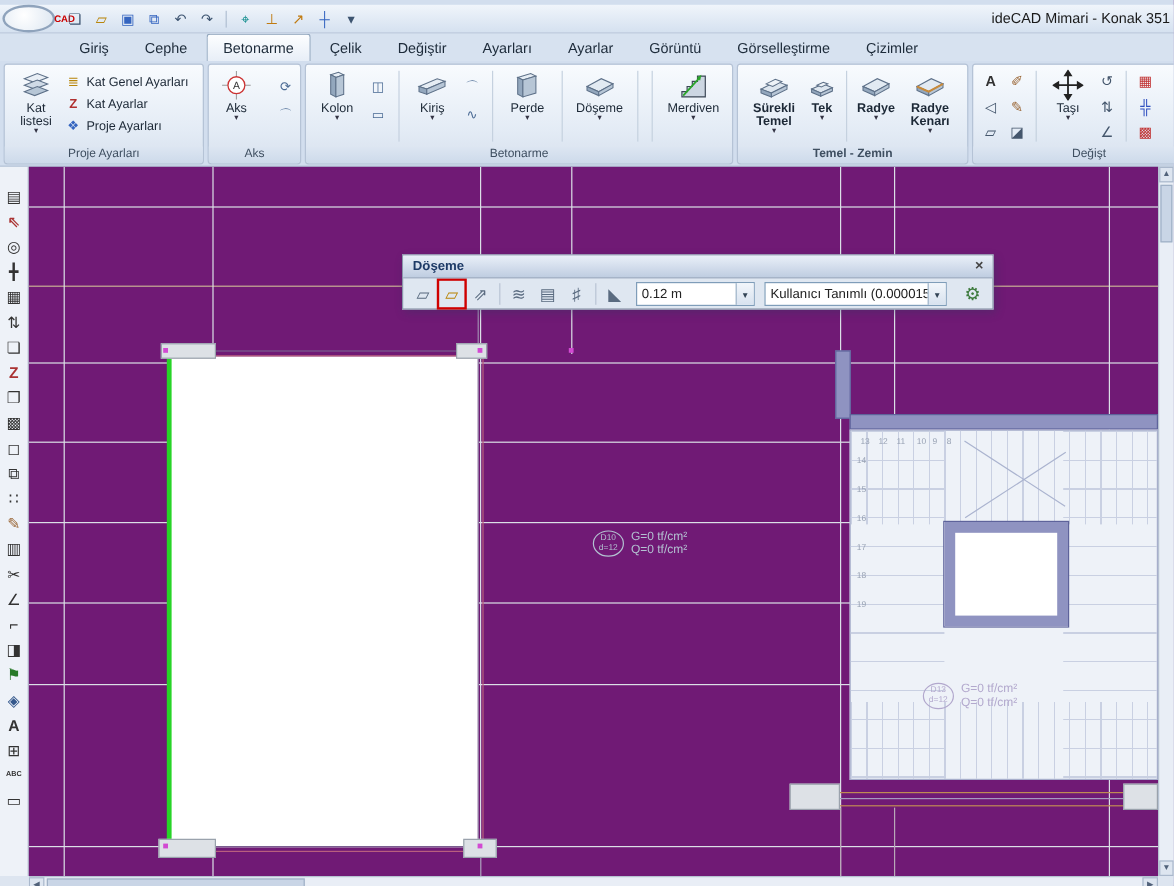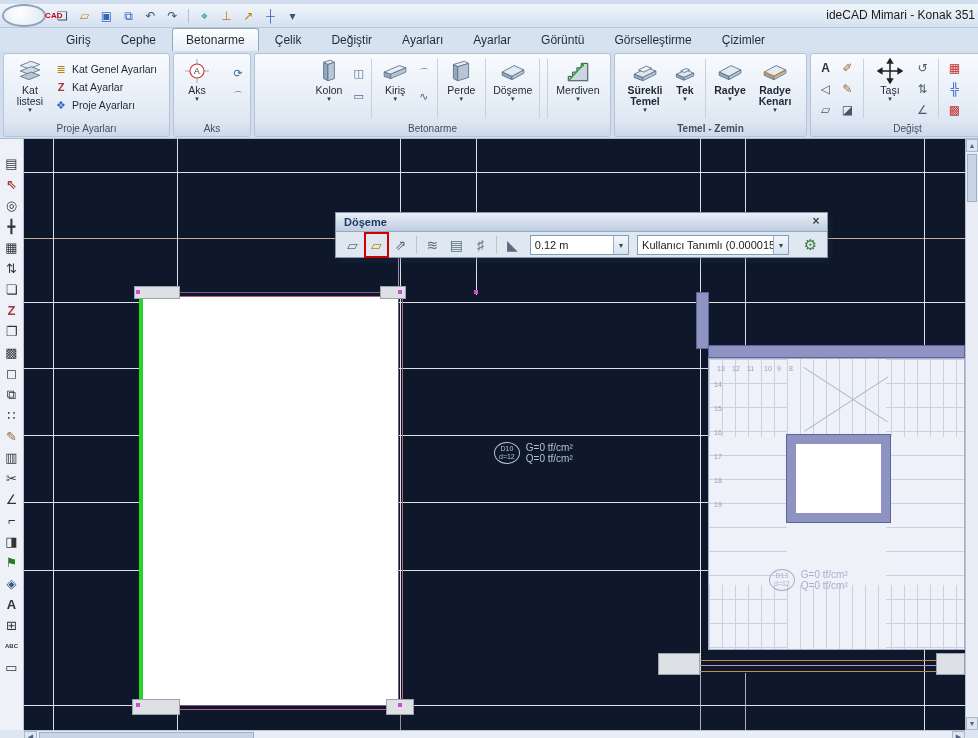--- a/index.html
+++ b/index.html
@@ -37,21 +37,21 @@
   .micol{display:flex;flex-direction:column;gap:4px;padding-top:4px;}
   .mi{width:17px;height:17px;font-size:12px;line-height:17px;text-align:center;color:#44566c;}
 
   
   #leftbar{position:absolute;left:0;top:135px;width:24px;height:591px;background:#eef2f8;border-right:1px solid #b6c2d2;padding-top:13px;}
   .ltool{width:20px;height:19px;margin:2px auto 0;font-size:13px;line-height:19px;text-align:center;color:#333;}
   .ltool.red{color:#a33;font-weight:bold;}
   .ltool.tiny{font-size:6px;font-weight:bold;letter-spacing:0;}
 
   
-  #canvas{position:absolute;left:24px;top:135px;width:941px;height:591px;background:#0f172a;overflow:hidden;}
+  #canvas{position:absolute;left:24px;top:135px;width:941px;height:591px;background:#701a75;overflow:hidden;}
   .axh{position:absolute;left:0;width:941px;height:1px;background:#dbe0e7;}
   .axh.brown{background:#c9b094;}
   .axh.orange{background:#c08a54;}
   .axv{position:absolute;top:0;height:591px;width:1px;background:#dbe0e7;}
   .colblk{position:absolute;background:#dde1e6;border:1px solid #9aa2ac;}
   .nodedot{position:absolute;width:4px;height:4px;background:#d24ad2;}
   .wl{position:absolute;}
   .slabLabel{position:absolute;display:flex;gap:6px;align-items:center;font-size:10px;}
   .stag{border:1px solid currentColor;border-radius:50%;padding:2px 4px;font-size:7px;line-height:8px;text-align:center;}
   .stxt{line-height:11px;white-space:nowrap;}
@@ -167,21 +167,21 @@
         <div class="vstack">
           <div class="sbtn">⟳</div>
           <div class="sbtn">⌒</div>
         </div>
       </div>
       <div class="rg-title">Aks</div>
     </div>
 
     <div class="rgroup" style="left:254px;width:357px;">
       <div class="rg-body" style="justify-content:space-between;padding:2px 7px 0;">
-        <div class="bigbtn" style="width:38px;margin-left:48px;">
+        <div class="bigbtn" style="width:38px;">
           <svg class="bicon" viewBox="0 0 24 24">
               <g stroke="#5d7088" stroke-width="0.8">
                 <polygon points="7,4 13,2 17,4 11,6" fill="#e6edf4"></polygon>
                 <polygon points="7,4 11,6 11,21 7,19" fill="#93a7bd"></polygon>
                 <polygon points="11,6 17,4 17,19 11,21" fill="#b7c6d6"></polygon>
               </g>
             </svg>
           <span>Kolon</span>
             <span class="arr">▾</span>
         </div>

